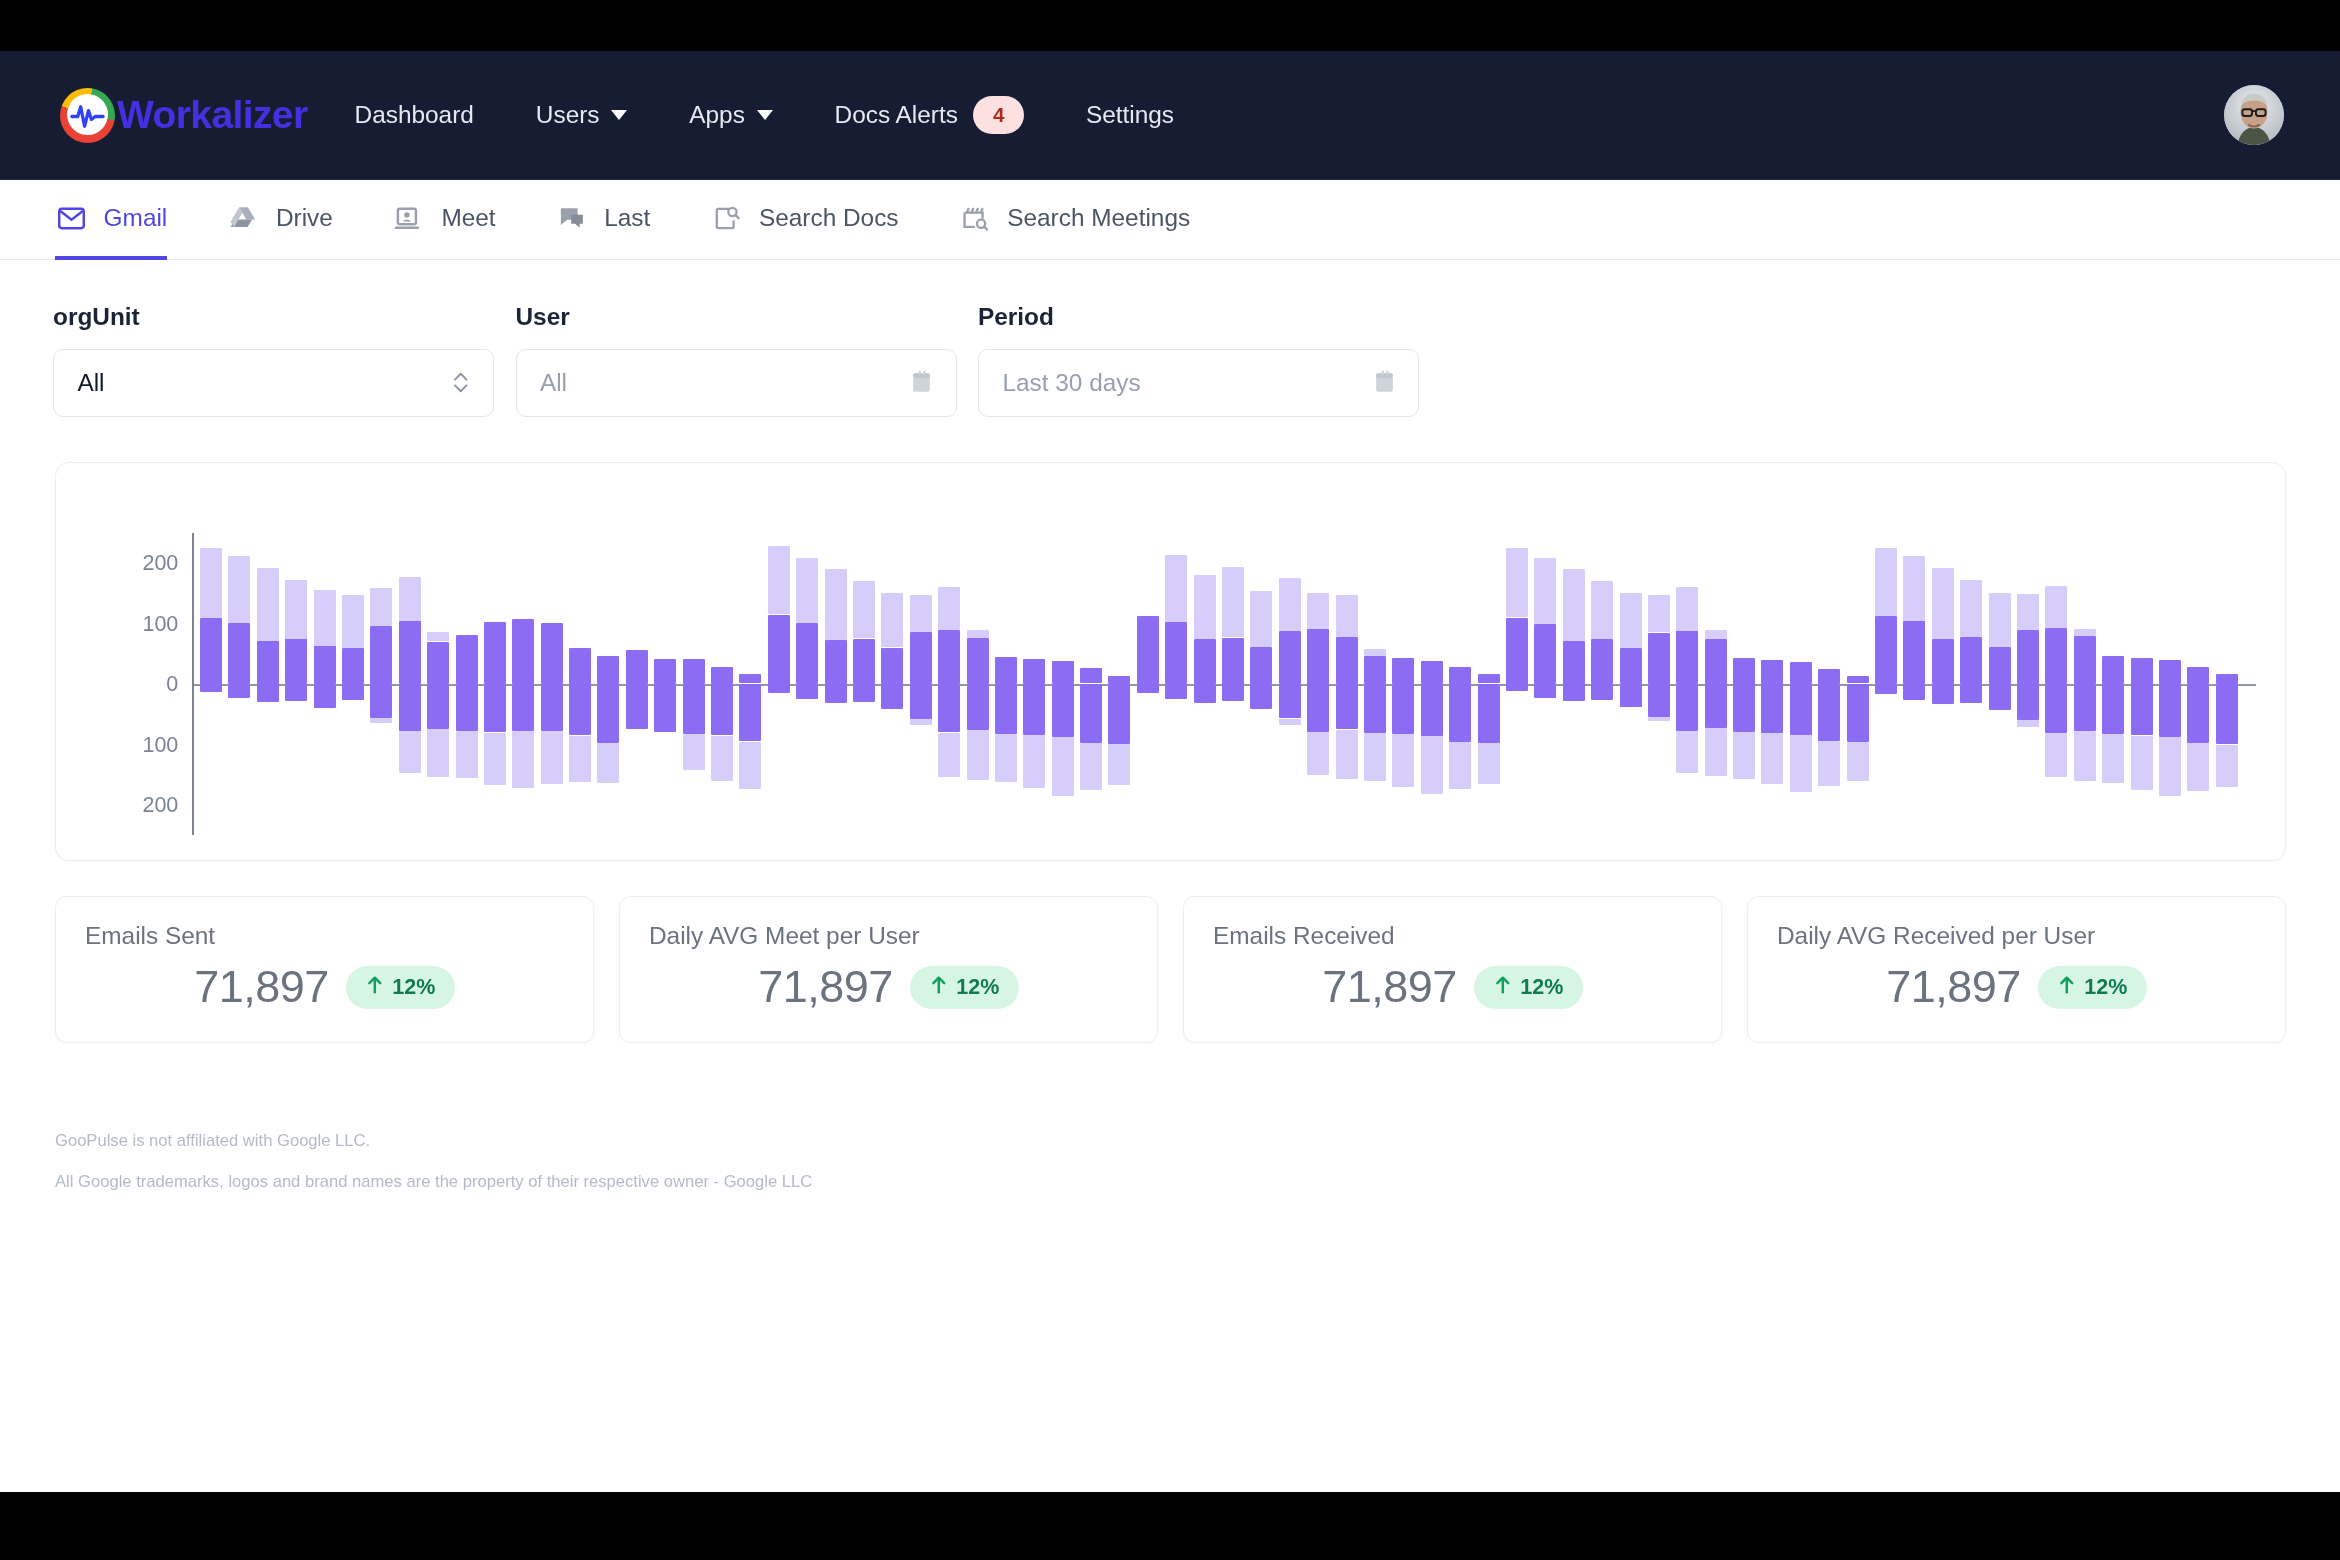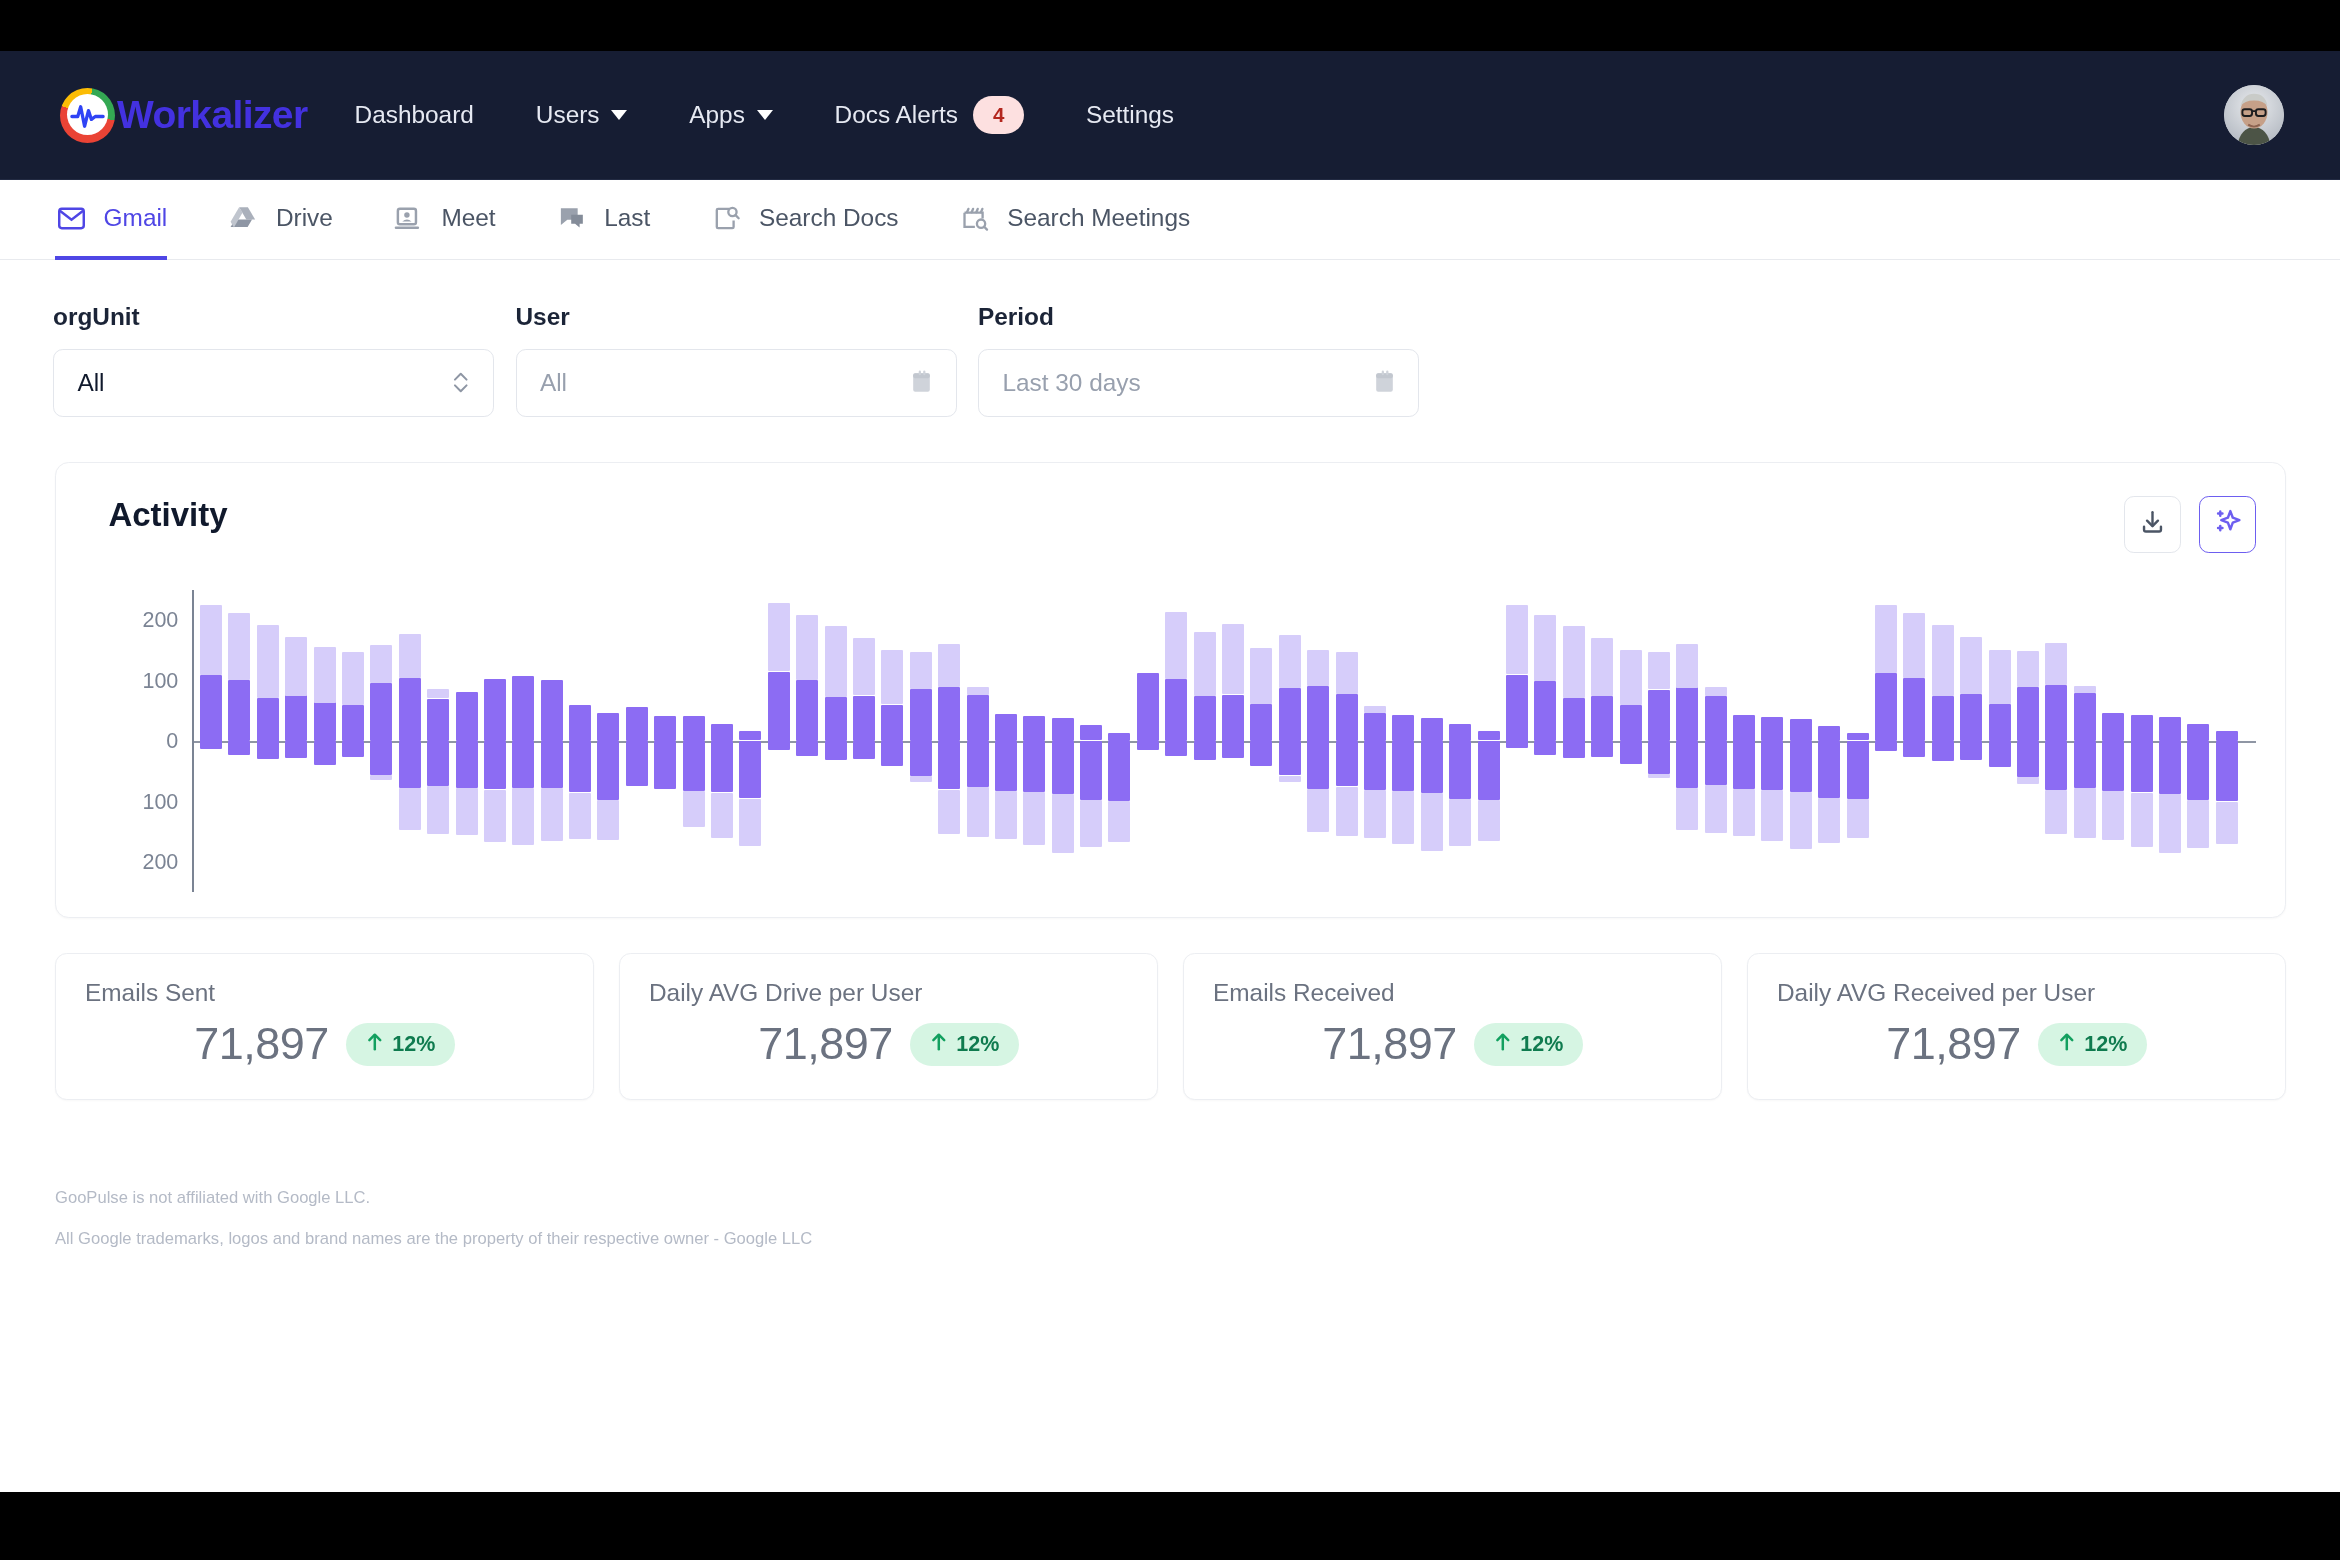--- a/index.html
+++ b/index.html
@@ -339,43 +339,20 @@
             <rect x="4" y="4" width="16" height="5" rx="2" fill="#c2c7cf"></rect>
             <rect x="9.3" y="1.5" width="2.2" height="4.5" rx="1.1" fill="#cfd3da"></rect>
             <rect x="13.6" y="1.5" width="2.2" height="4.5" rx="1.1" fill="#cfd3da"></rect>
           </svg>
         </span>
       </div>
     </div>
   </div>
 
   <div class="activity-card">
-    <div class="activity-head">
-      <div class="activity-title">Activity</div>
-      <div class="activity-actions">
-        <div class="icon-btn">
-          <span>
-            <svg width="29" height="29" viewBox="0 0 24 24" fill="none" stroke="#4b5565" stroke-width="2" stroke-linecap="round" stroke-linejoin="round">
-              <path d="M12 3.5v11"></path>
-                <path d="M7.5 10.5L12 15l4.5-4.5"></path>
-              <path d="M5 15.5v2.5a1.5 1.5 0 001.5 1.5h11a1.5 1.5 0 001.5-1.5v-2.5"></path>
-            </svg>
-          </span>
-        </div>
-        <div class="icon-btn accent">
-          <span>
-            <svg width="31" height="31" viewBox="0 0 24 24" fill="none" stroke="#6d5ef0" stroke-width="1.9" stroke-linejoin="round">
-              <path d="M14.2 3.2l1.9 5.1 5.1 1.9-5.1 1.9-1.9 5.1-1.9-5.1-5.1-1.9 5.1-1.9z"></path>
-              <path d="M6.4 3.4v3.4M4.7 5.1h3.4" stroke-linecap="round"></path>
-              <path d="M6.4 14.6V18M4.7 16.3h3.4" stroke-linecap="round"></path>
-            </svg>
-          </span>
-        </div>
-      </div>
-    </div>
 
     <div class="chart-wrap">
       <div class="chart-yaxis" id="yaxis">
           <div class="ytick" style="top: 30px;">200</div>
           <div class="ytick" style="top: 91px;">100</div>
           <div class="ytick" style="top: 151px;">0</div>
           <div class="ytick" style="top: 212px;">100</div>
           <div class="ytick" style="top: 272px;">200</div>
         </div>
       <div class="axis-line"></div>
@@ -769,21 +746,21 @@
               <path d="M8 16V3"></path>
                 <path d="M3 7.5L8 2.5l5 5"></path>
             </svg>
           </span>
           <span>12%</span>
         </span>
       </div>
     </div>
 
     <div class="kpi">
-      <div class="kpi-label">Daily AVG Drive per User</div>
+      <div class="kpi-label">Daily AVG Meet per User</div>
       <div class="kpi-row">
         <span class="kpi-value">71,897</span>
         <span class="kpi-delta">
           <span>
             <svg width="17.6" height="19.5" viewBox="0 0 16 18" fill="none" stroke="#12a05f" stroke-width="2.3" stroke-linecap="round" stroke-linejoin="round">
               <path d="M8 16V3"></path>
                 <path d="M3 7.5L8 2.5l5 5"></path>
             </svg>
           </span>
           <span>12%</span>

